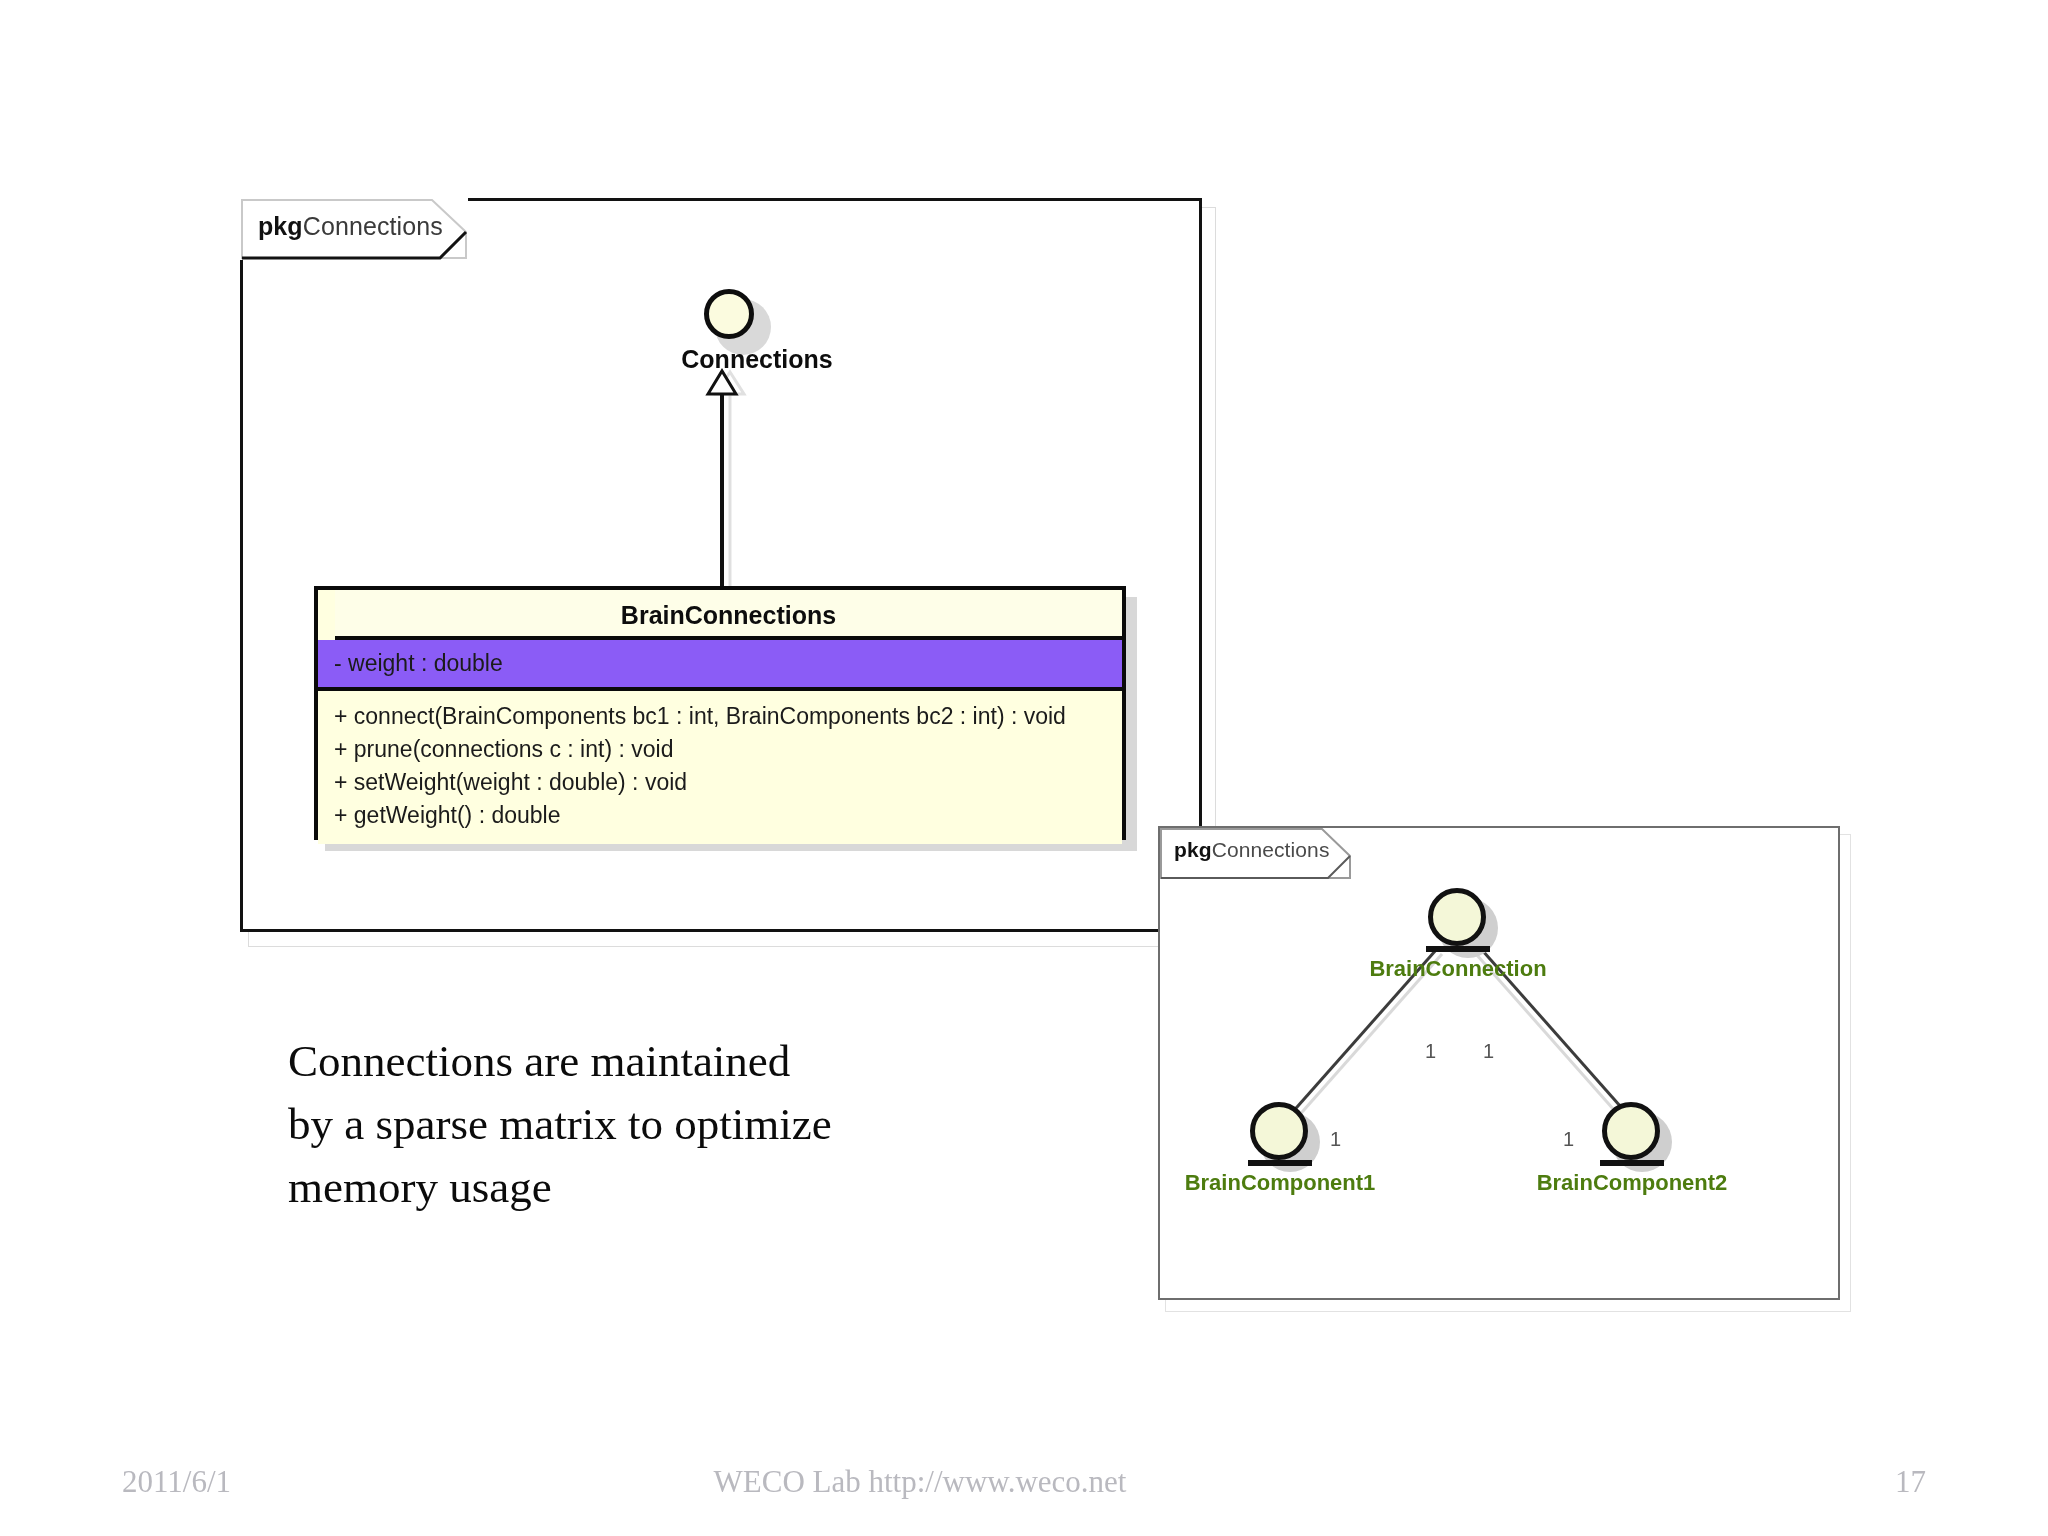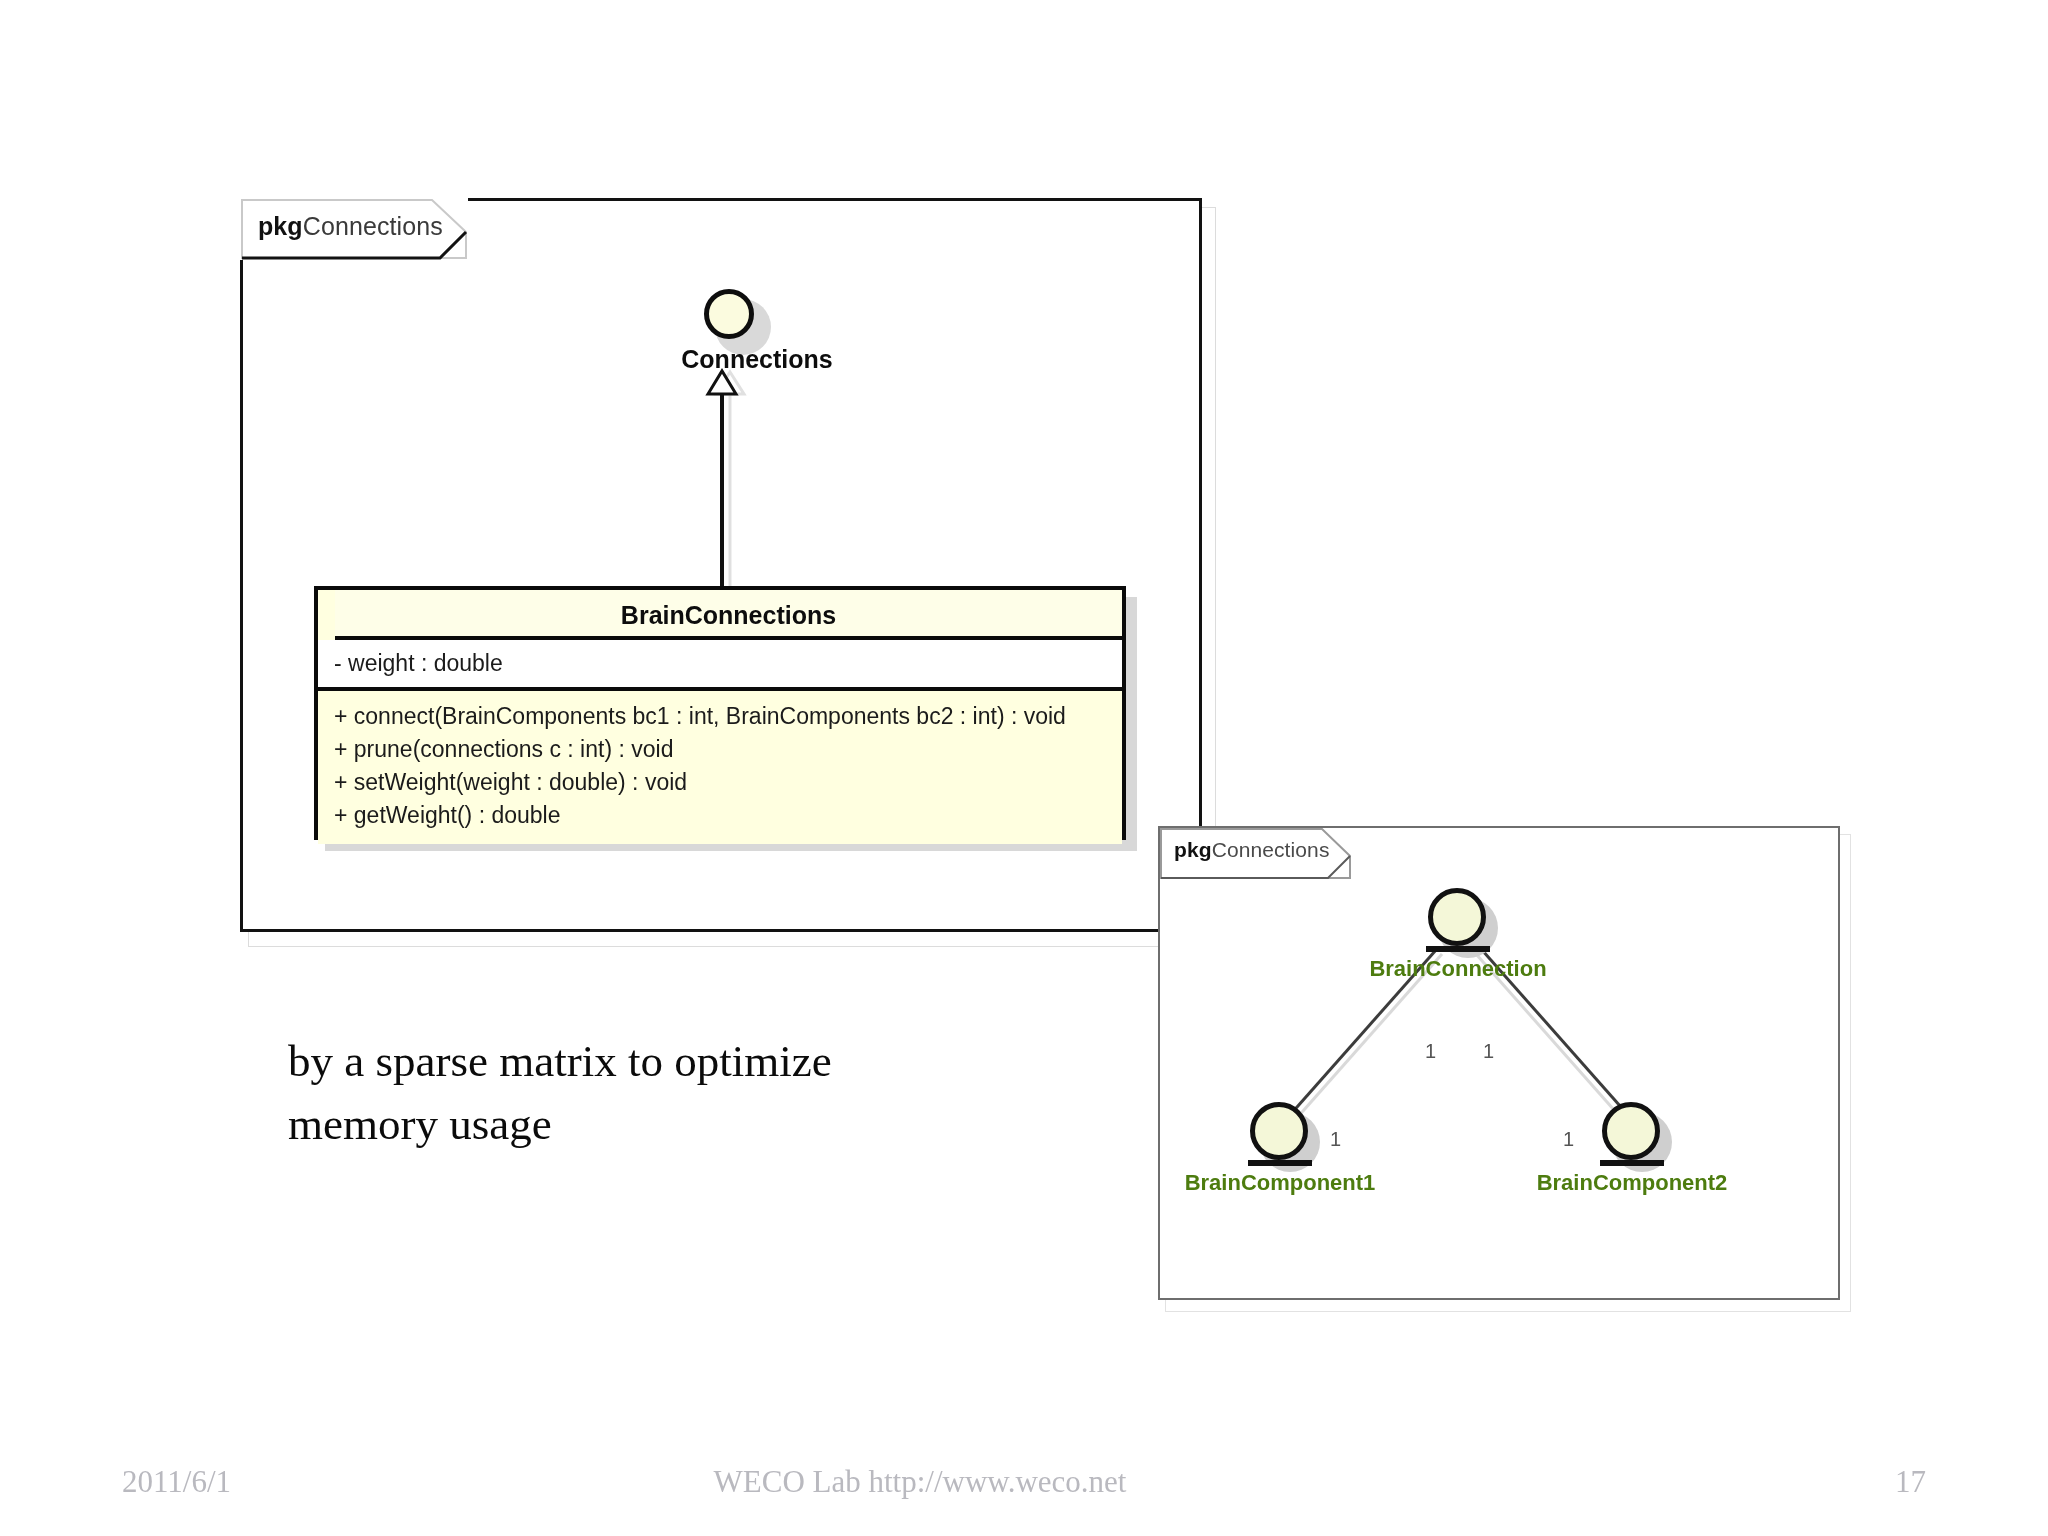--- a/index.html
+++ b/index.html
@@ -160,21 +160,21 @@
     background: #fefee8;
     border-bottom: 4px solid #0a0a0a;
     box-sizing: border-box;
     white-space: nowrap;
     margin-left: 17px;
   }
   .cls-attrs {
     border-bottom: 4px solid #0a0a0a;
     padding: 8px 0 9px 16px;
     box-sizing: border-box;
-    background: #ffffff;
+    background: #8b5cf6;
   }
   .cls-attrs .member {
     font-size: 23px;
     color: #1b1b1b;
     line-height: 30px;
     white-space: nowrap;
   }
   .cls-ops {
     padding: 9px 0 12px 16px;
     box-sizing: border-box;
@@ -410,20 +410,21 @@
       </div>
     </div>
   </div>
 
   <div class="mult-label" id="mult-top-left">1</div>
   <div class="mult-label" id="mult-top-right">1</div>
   <div class="mult-label" id="mult-bot-left">1</div>
   <div class="mult-label" id="mult-bot-right">1</div>
 
   <div id="body-text">
+    <div class="line">Connections are maintained</div>
     <div class="line">by a sparse matrix to optimize</div>
     <div class="line">memory usage</div>
   </div>
 
   <div id="footer">
     <div class="f-date">2011/6/1</div>
     <div class="f-center">WECO Lab http://www.weco.net</div>
     <div class="f-page">17</div>
   </div>
 

